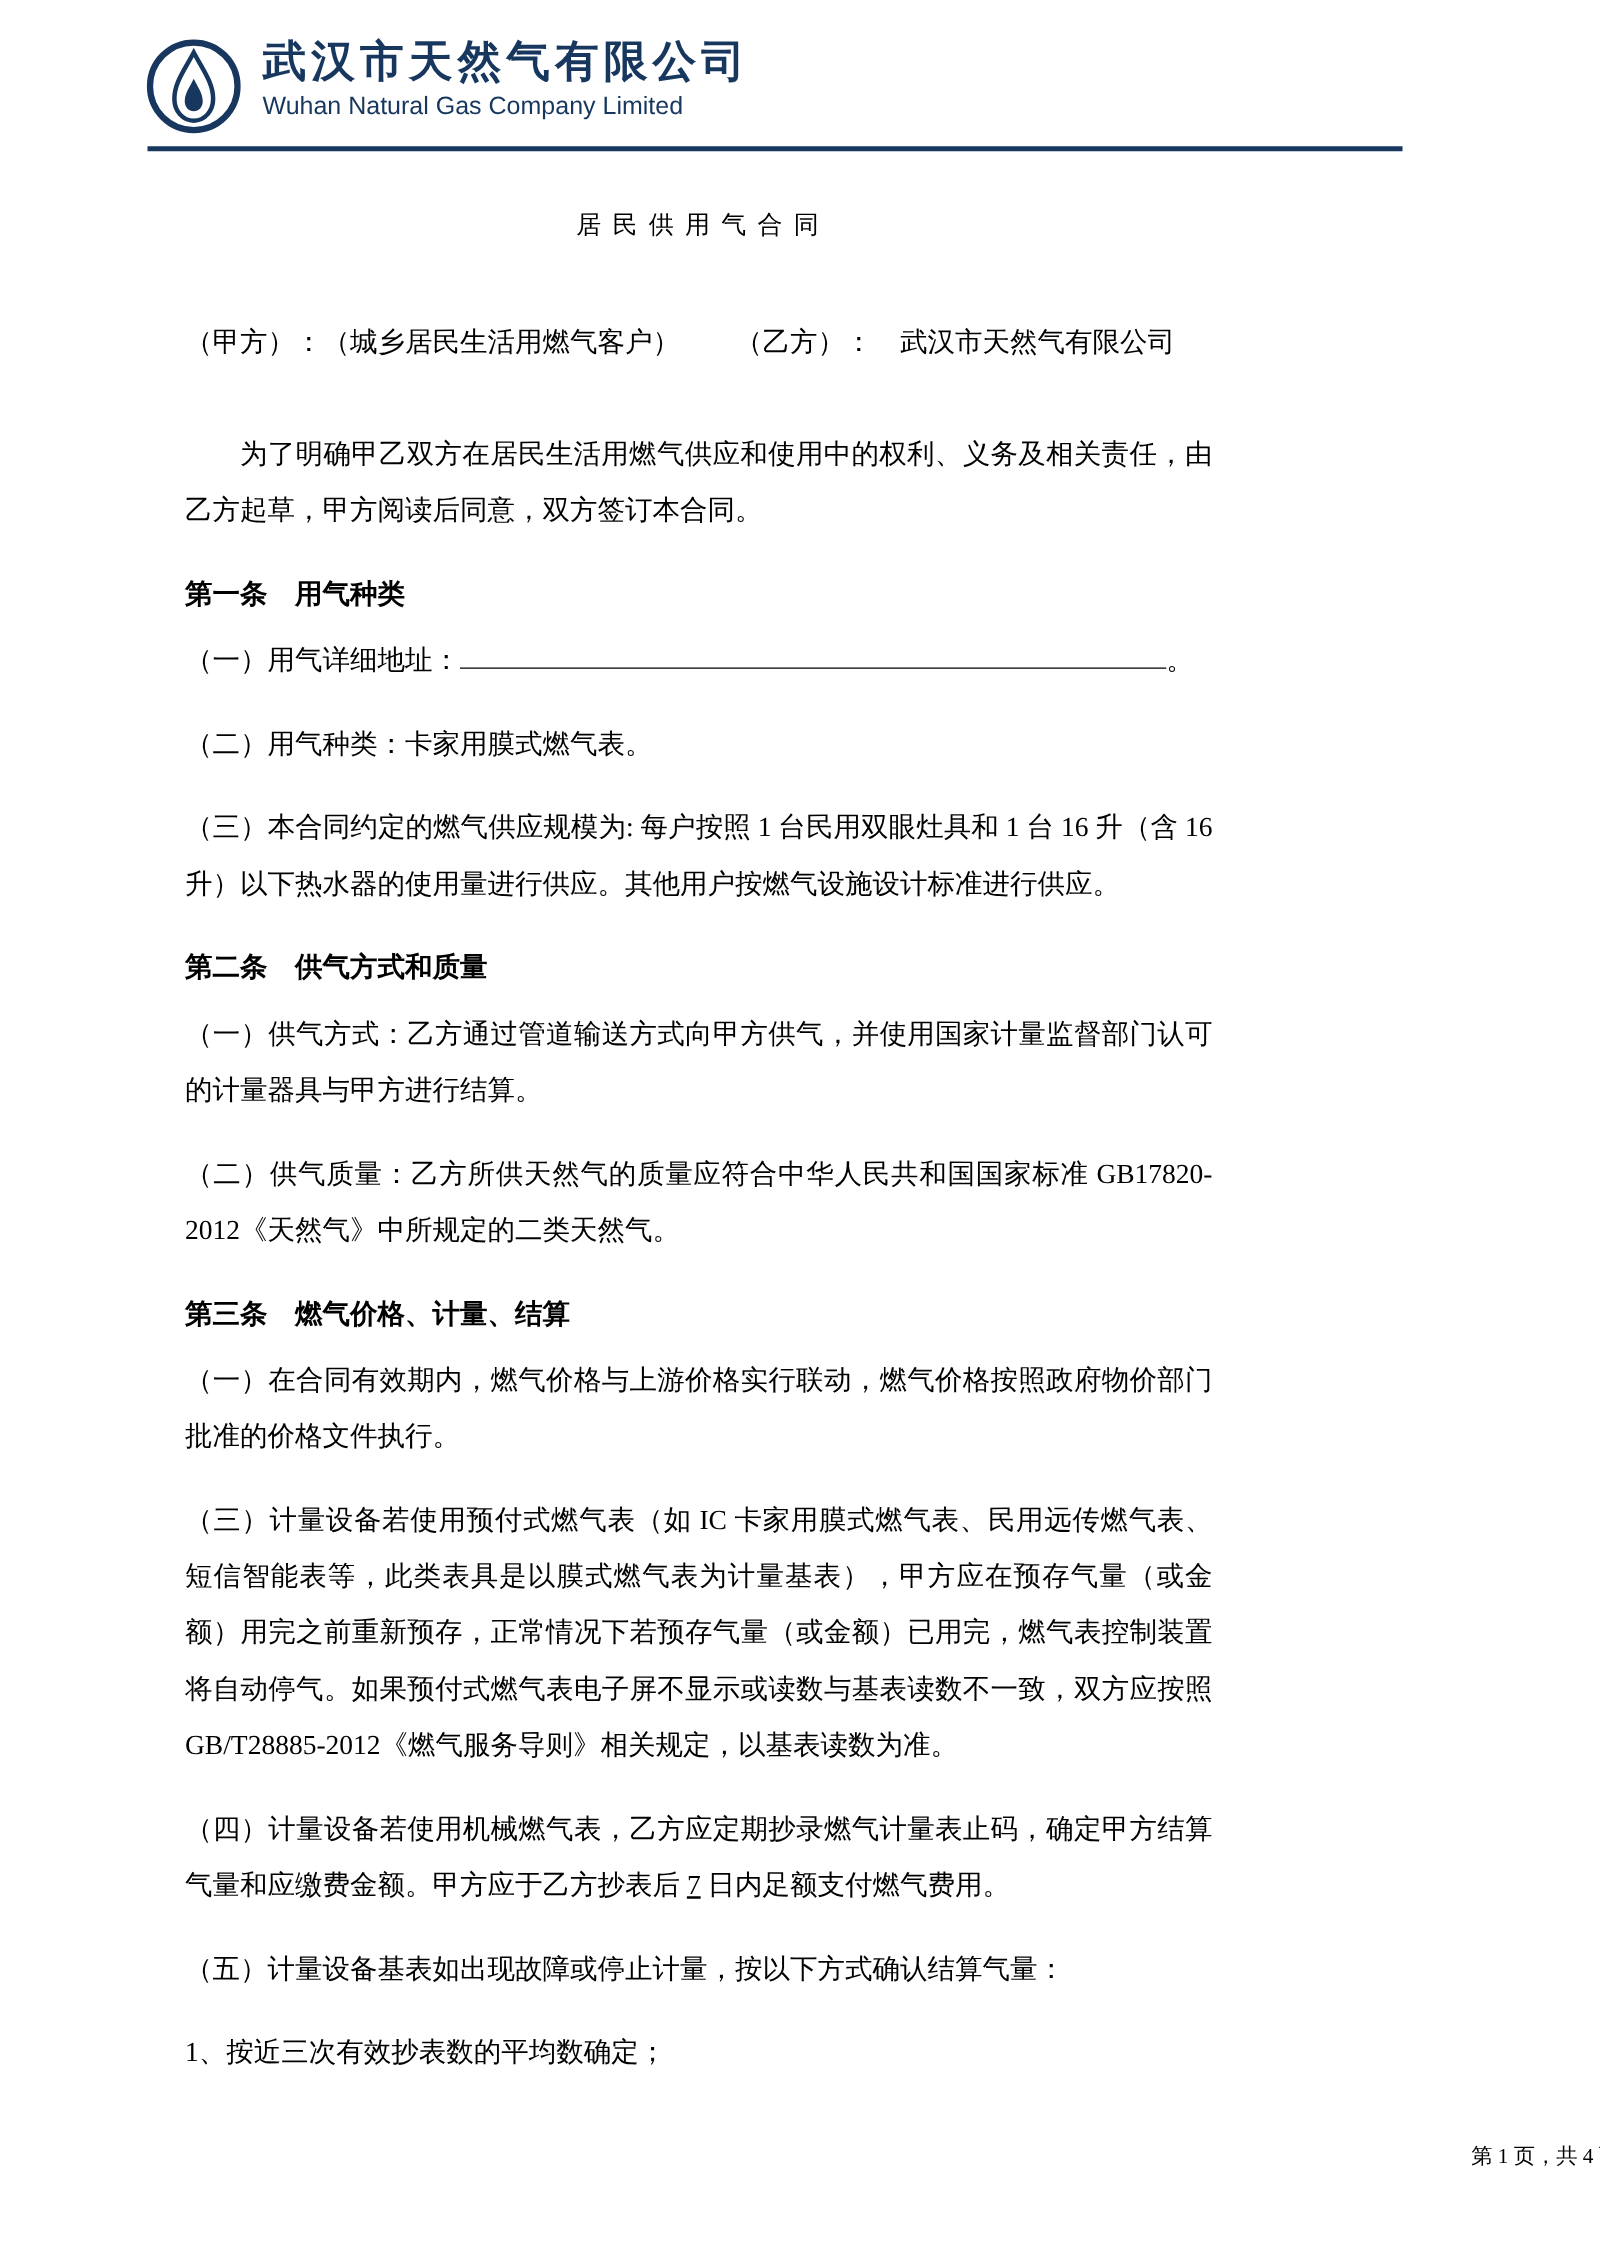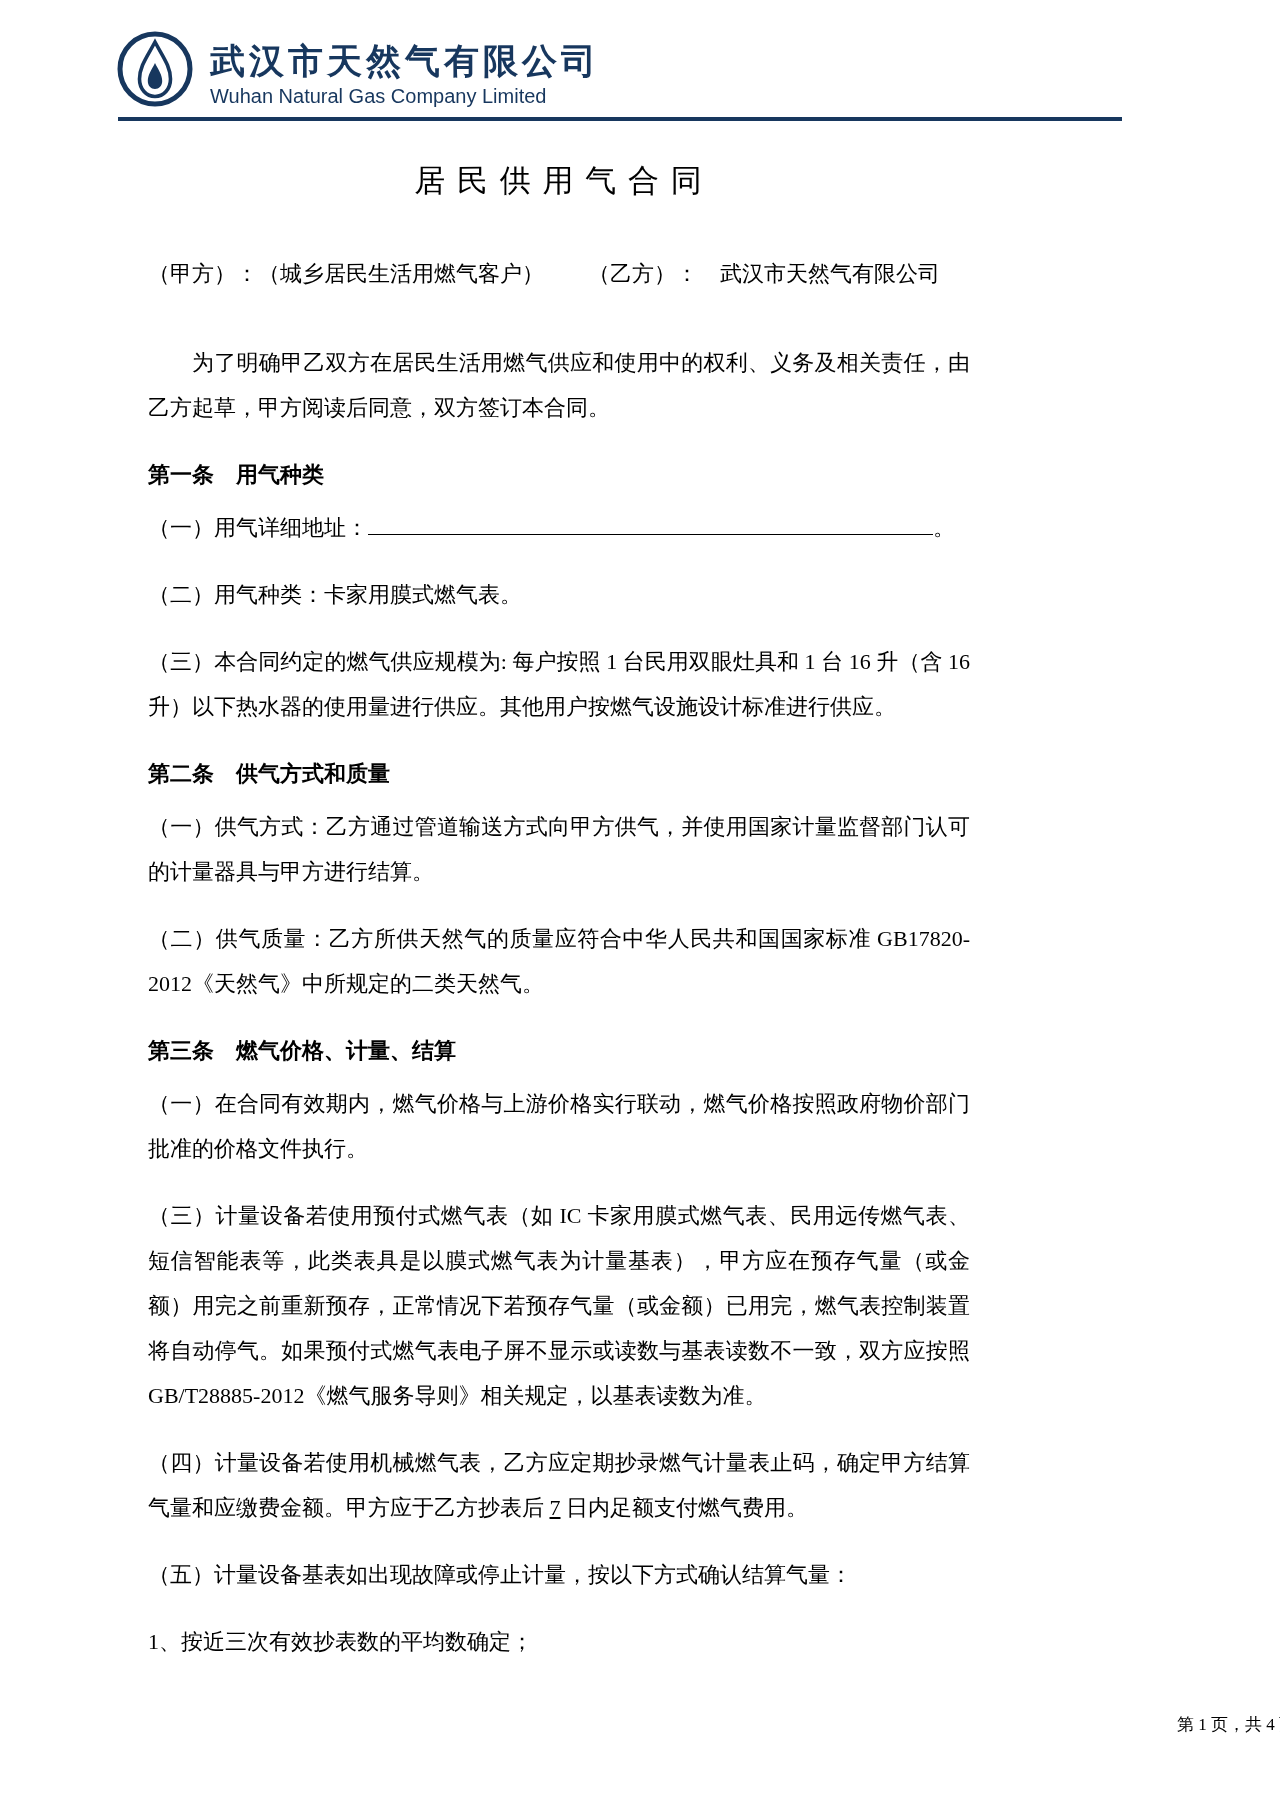--- a/index.html
+++ b/index.html
@@ -11,21 +11,21 @@
     font-family: "Liberation Serif", "DejaVu Serif", serif;
     color: #000000;
     overflow: hidden;
   }
   
   .header {
     position: absolute;
     left: 116px;
     top: 30px;
     display: flex;
-    align-items: flex-end;
+    align-items: flex-start;
   }
   .logo-icon { width: 78px; height: 78px; flex: 0 0 auto; }
   .logo-text { margin-left: 16px; font-family: "Liberation Sans", "DejaVu Sans", sans-serif; color: #17375E; }
   .logo-text .cn {
     font-size: 35px;
     font-weight: bold;
     letter-spacing: 4px;
     line-height: 40px;
     white-space: nowrap;
   }
@@ -49,21 +49,21 @@
   .content {
     position: absolute;
     left: 148px;
     top: 140px;
     width: 822px;
     font-size: 22px;
     line-height: 45px;
   }
   .doc-title {
     text-align: center;
-    font-size: 31px;
+    font-size: 20px;
     margin: 18px 0 0 0;
     letter-spacing: 2px;
   }
   .party-line { margin-top: 48px; white-space: nowrap; }
   .intro {
     margin-top: 44px;
     text-indent: 2em;
     text-align: justify;
   }
   .sec-heading {

